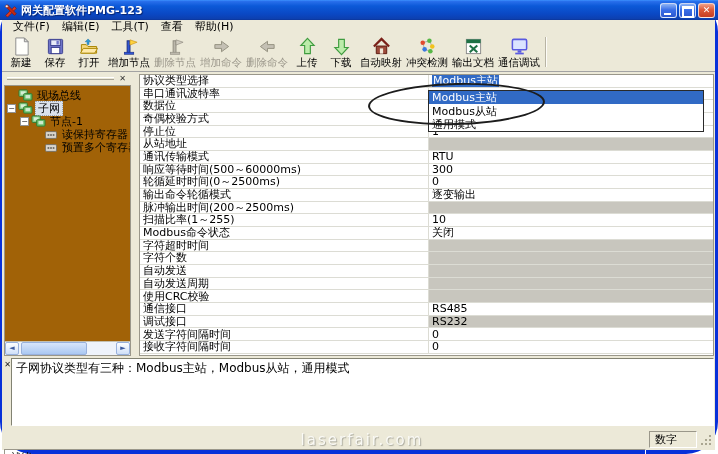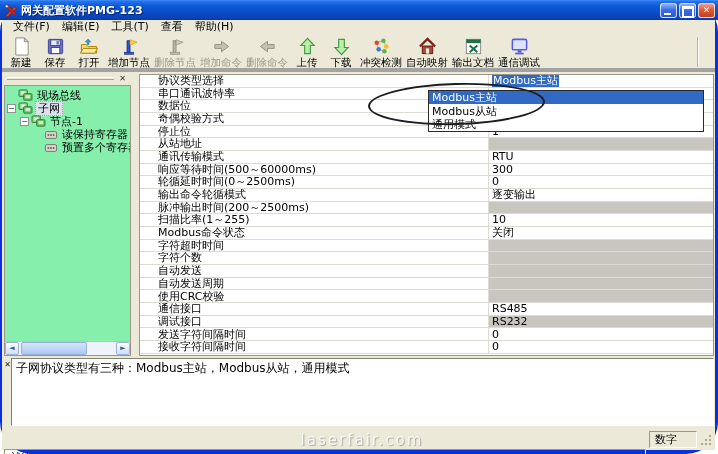--- a/index.html
+++ b/index.html
@@ -28,39 +28,39 @@
   #chrome { position:absolute; left:2px; top:20px; right:3px; bottom:4px;
     background:#ece9d8; display:flex; flex-direction:column; }
 
   
   #menubar { height:14px; display:flex; align-items:flex-end; padding-left:5px;
     font-size:11px; color:#000; }
   .menu-item { padding:0 6px; line-height:14px; white-space:nowrap; }
 
   
   #toolbar { height:38px; display:flex; align-items:flex-start;
-    border-bottom:4px solid #a3a3a3; padding:1px 13px 0 2px;justify-content:space-between; }
+    border-bottom:1px solid #a3a3a3; padding:1px 13px 0 2px; }
   #toolbar-buttons { display:flex; }
   .tb-btn { display:flex; flex-direction:column; align-items:center;
     padding:1px 2px 0; min-width:34px; }
   .tb-btn .icon { height:20px; display:flex; align-items:center; justify-content:center; }
   .tb-label { font-size:10.5px; line-height:12px; white-space:nowrap; color:#000; }
   .tb-btn.off .tb-label { color:#9c988c; }
   .tb-sep { width:0; height:30px; border-left:1px solid #b8b4a4; border-right:1px solid #fdfcf8;
     margin:2px 3px 0; }
 
   
   #main { flex:1; display:flex; overflow:hidden; }
   #left-pane { width:129px; flex:0 0 auto; display:flex; flex-direction:column; padding:2px 0 1px 2px; }
   #pane-header { height:10px; position:relative; margin:0 1px 1px 1px; }
   #pane-grip { position:absolute; left:2px; right:16px; top:3px; height:3px;
     border-top:1px solid #fff; border-bottom:1px solid #a8a496; }
   #pane-close { position:absolute; right:2px; top:-1px; width:11px; height:11px;
     font-size:8px; line-height:11px; text-align:center; color:#333; }
-  #tree-box { flex:1; background:#86efac; border:1px solid #9a978a; display:flex; flex-direction:column; overflow:hidden; }
+  #tree-box { flex:1; background:#a16207; border:1px solid #9a978a; display:flex; flex-direction:column; overflow:hidden; }
   #tree-content { flex:1; padding-top:3px; overflow:hidden; }
   .tree-row { display:flex; align-items:center; height:13px; white-space:nowrap; }
   .expand-box { width:9px; height:9px; border:1px solid #919191; background:#fff;
     font-size:8px; line-height:7px; text-align:center; color:#333; margin-right:2px; flex:0 0 auto; }
   .expand-spacer { width:11px; flex:0 0 auto; }
   .tree-row .icon { margin-right:2px; display:flex; align-items:center; flex:0 0 auto; }
   .tree-label { font-size:11px; line-height:13px; padding:0 2px; }
   .tree-label.selected { background:#dbe2ec; border:1px dotted #9aa4b4; }
 
   
@@ -70,22 +70,22 @@
     line-height:11px; text-align:center; flex:0 0 auto; }
   #sc-track { flex:1; position:relative; }
   #sc-thumb { position:absolute; left:2px; top:0; height:13px; width:68%;
     background:linear-gradient(180deg,#d7e5fb,#aac8f2); border:1px solid #98b1dd; border-radius:2px; }
 
   #splitter { width:8px; flex:0 0 auto; }
 
   
   #grid { flex:1; background:#fff; border:1px solid #9a978a; margin:2px 1px 1px 0; overflow:hidden; }
   .grid-row { display:flex; height:12.68px; border-bottom:1px solid #dcdcd4; }
-  .g-label { width:349px; flex:0 0 auto; border-right:1px solid #dcdcd4;
-    font-size:11px; line-height:11.5px; padding:0 0 0 18px; display:flex; align-items:center;
+  .g-label { width:289px; flex:0 0 auto; border-right:1px solid #dcdcd4;
+    font-size:11px; line-height:11.5px; padding:0 0 0 3px; display:flex; align-items:center;
     white-space:nowrap; overflow:hidden;text-align:right; }
   .g-value { flex:1; font-size:11px; line-height:11.5px; padding-left:3px;
     display:flex; align-items:center; white-space:nowrap; overflow:hidden; }
   .grid-row.disabled .g-value { background:#c8c6be; }
   .sel-text { background:#316ac5; color:#fff; padding:0 1px; }
 
   
   #dropdown { position:absolute; left:428px; top:90px; width:276px; z-index:5;
     background:#fff; border:1px solid #2a2a2a; }
   .dd-item { height:13.4px; font-size:11px; line-height:13px; padding-left:3px;
@@ -225,39 +225,39 @@
             <span class="icon">
               <svg width="19" height="19" viewBox="0 0 20 20">
                 <path d="M10 18.5L3 11h4V2.5h6V11h4z" fill="#bcecaa" stroke="#3f9c3f" stroke-width="1.2"></path>
               </svg>
             </span>
             <div class="tb-label">下载</div>
           </div>
           <div class="tb-btn">
             <span class="icon">
               <svg width="19" height="19" viewBox="0 0 20 20">
+                <path d="M4.5 9.5h11V17.5h-11z" fill="#9c4a3a" stroke="#5e1a10"></path>
+                <path d="M2 10L10 2l8 8" fill="none" stroke="#7a2018" stroke-width="2.4"></path>
+                <rect x="8.3" y="12" width="3.4" height="5.5" fill="#f0e8d8"></rect>
+              </svg>
+            </span>
+            <div class="tb-label">自动映射</div>
+          </div>
+          <div class="tb-btn">
+            <span class="icon">
+              <svg width="19" height="19" viewBox="0 0 20 20">
                 <path d="M5 6L12 4M12 4l3 6M7 13l6 2M5 6l2 7" stroke="#a8a8a8" stroke-width="1" fill="none"></path>
                 <circle cx="5" cy="6" r="2.4" fill="#e24a2e"></circle>
                 <circle cx="12" cy="4" r="2.4" fill="#58b847"></circle>
                 <circle cx="15" cy="10" r="2.4" fill="#f2c21e"></circle>
                 <circle cx="7" cy="13" r="2.4" fill="#3a7ae0"></circle>
                 <circle cx="13" cy="15" r="2.4" fill="#58b847"></circle>
               </svg>
             </span>
             <div class="tb-label">冲突检测</div>
-          </div>
-          <div class="tb-btn">
-            <span class="icon">
-              <svg width="19" height="19" viewBox="0 0 20 20">
-                <path d="M4.5 9.5h11V17.5h-11z" fill="#9c4a3a" stroke="#5e1a10"></path>
-                <path d="M2 10L10 2l8 8" fill="none" stroke="#7a2018" stroke-width="2.4"></path>
-                <rect x="8.3" y="12" width="3.4" height="5.5" fill="#f0e8d8"></rect>
-              </svg>
-            </span>
-            <div class="tb-label">自动映射</div>
           </div>
           <div class="tb-btn">
             <span class="icon">
               <svg width="19" height="19" viewBox="0 0 20 20">
                 <rect x="2.5" y="2.5" width="15" height="15" fill="#fff" stroke="#8a8a8a"></rect>
                 <rect x="2.5" y="2.5" width="15" height="4" fill="#1e7145"></rect>
                 <path d="M6 9l8 7M14 9l-8 7" stroke="#1e7145" stroke-width="2.2"></path>
               </svg>
             </span>
             <div class="tb-label">输出文档</div>

